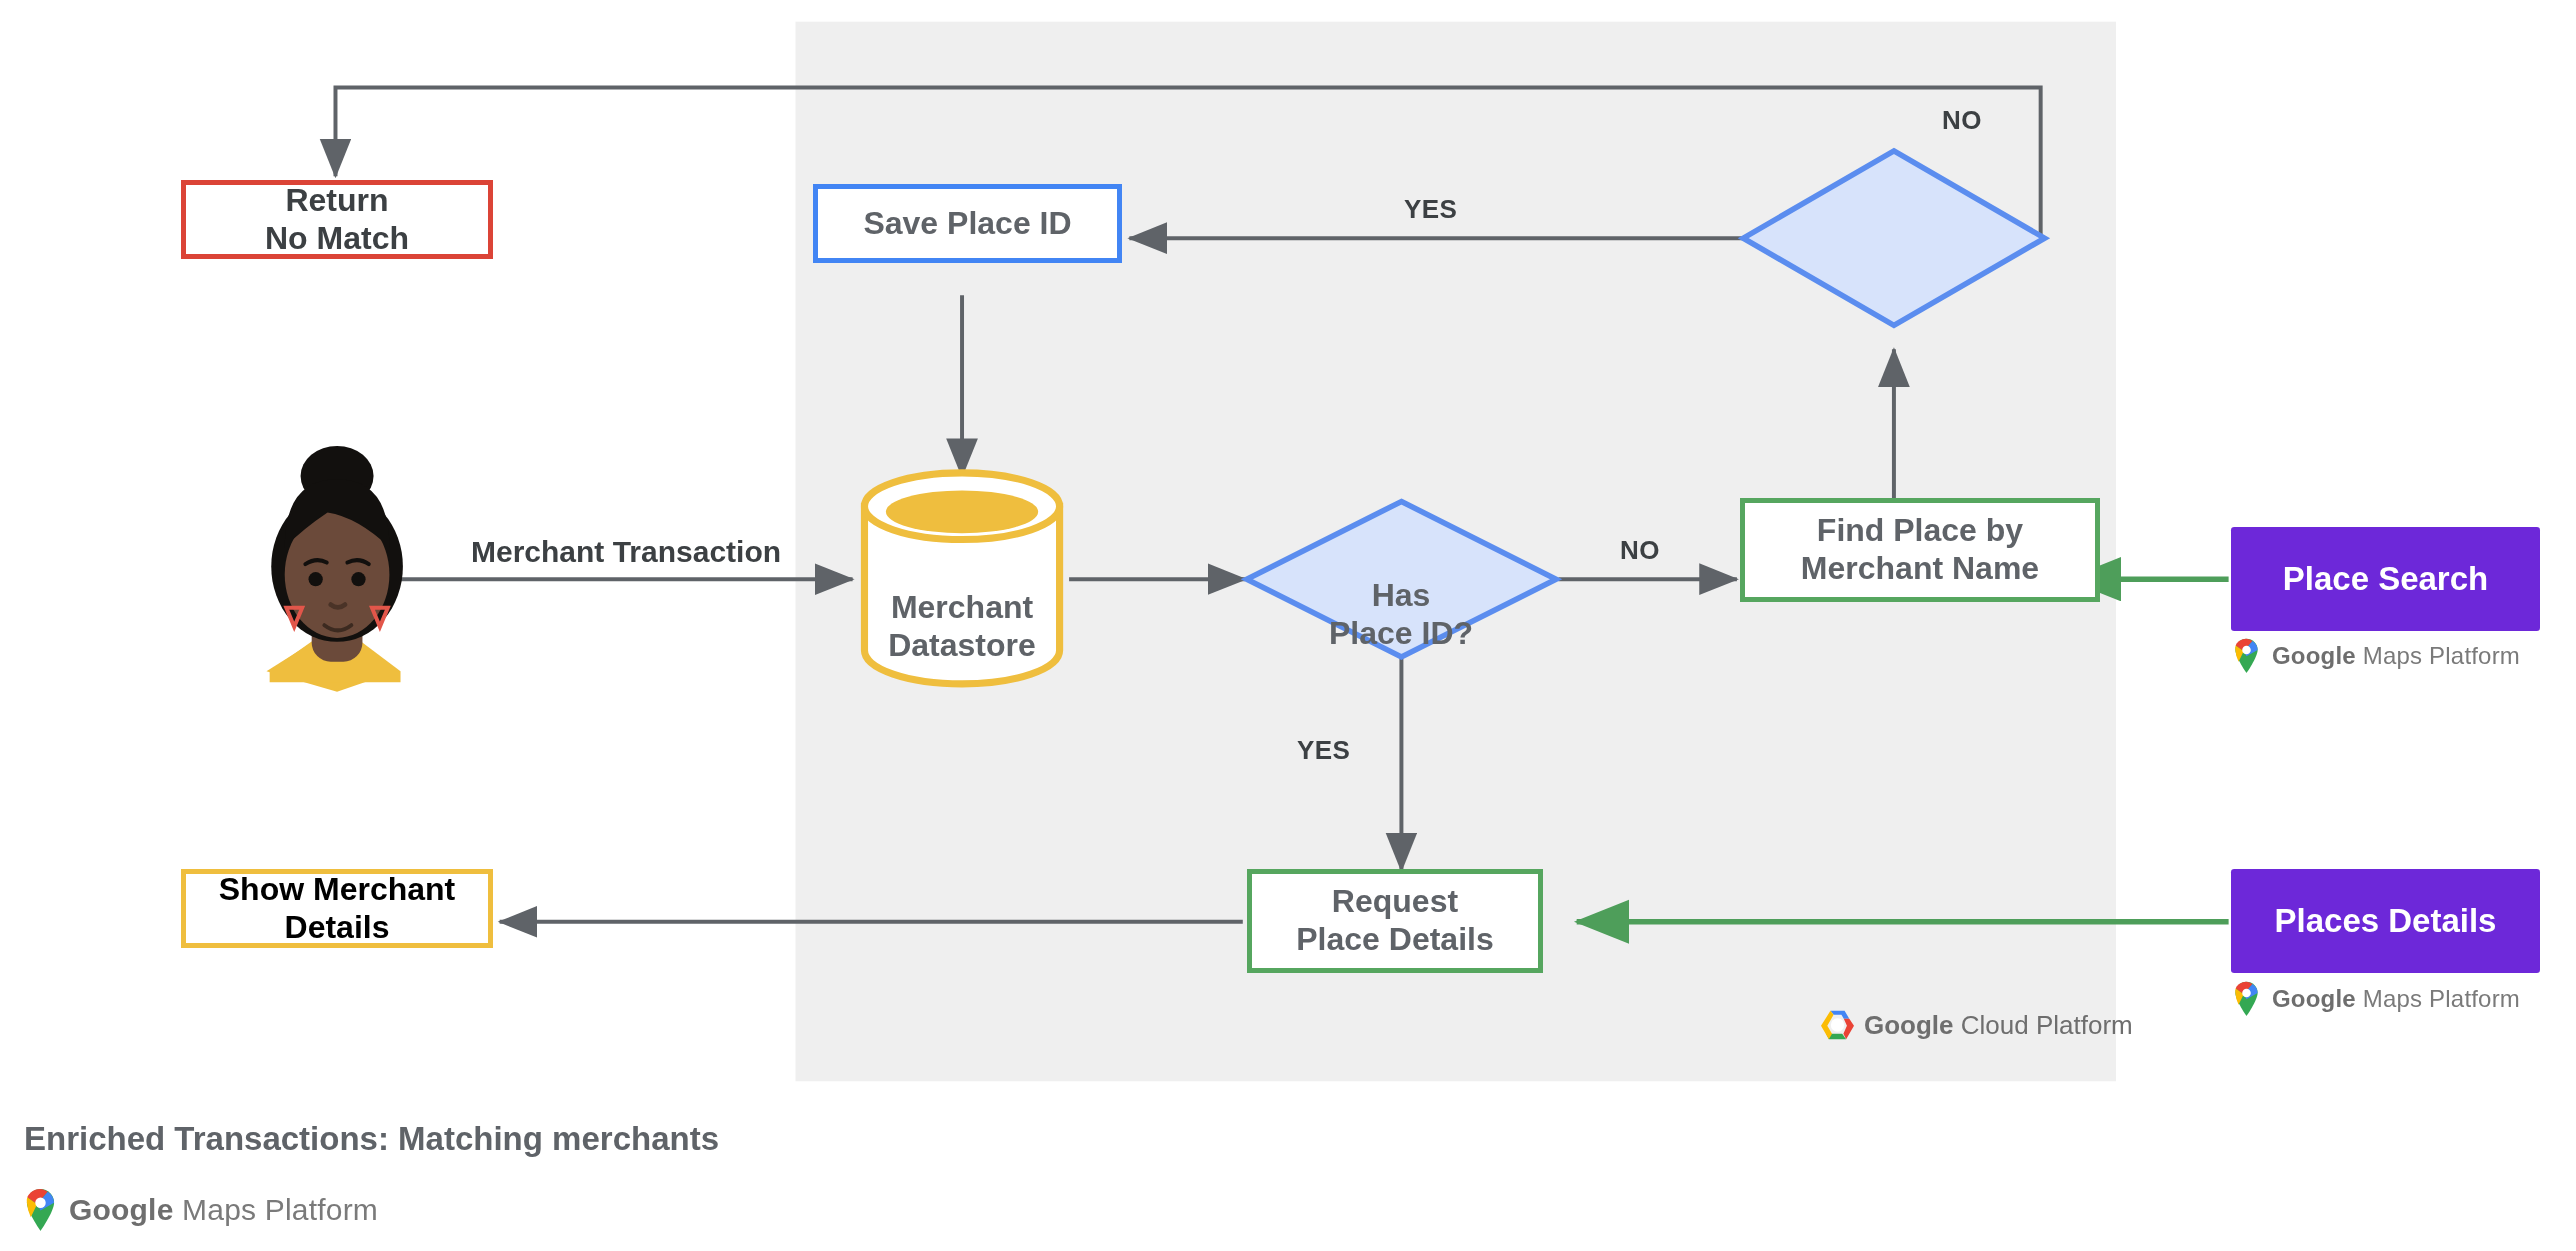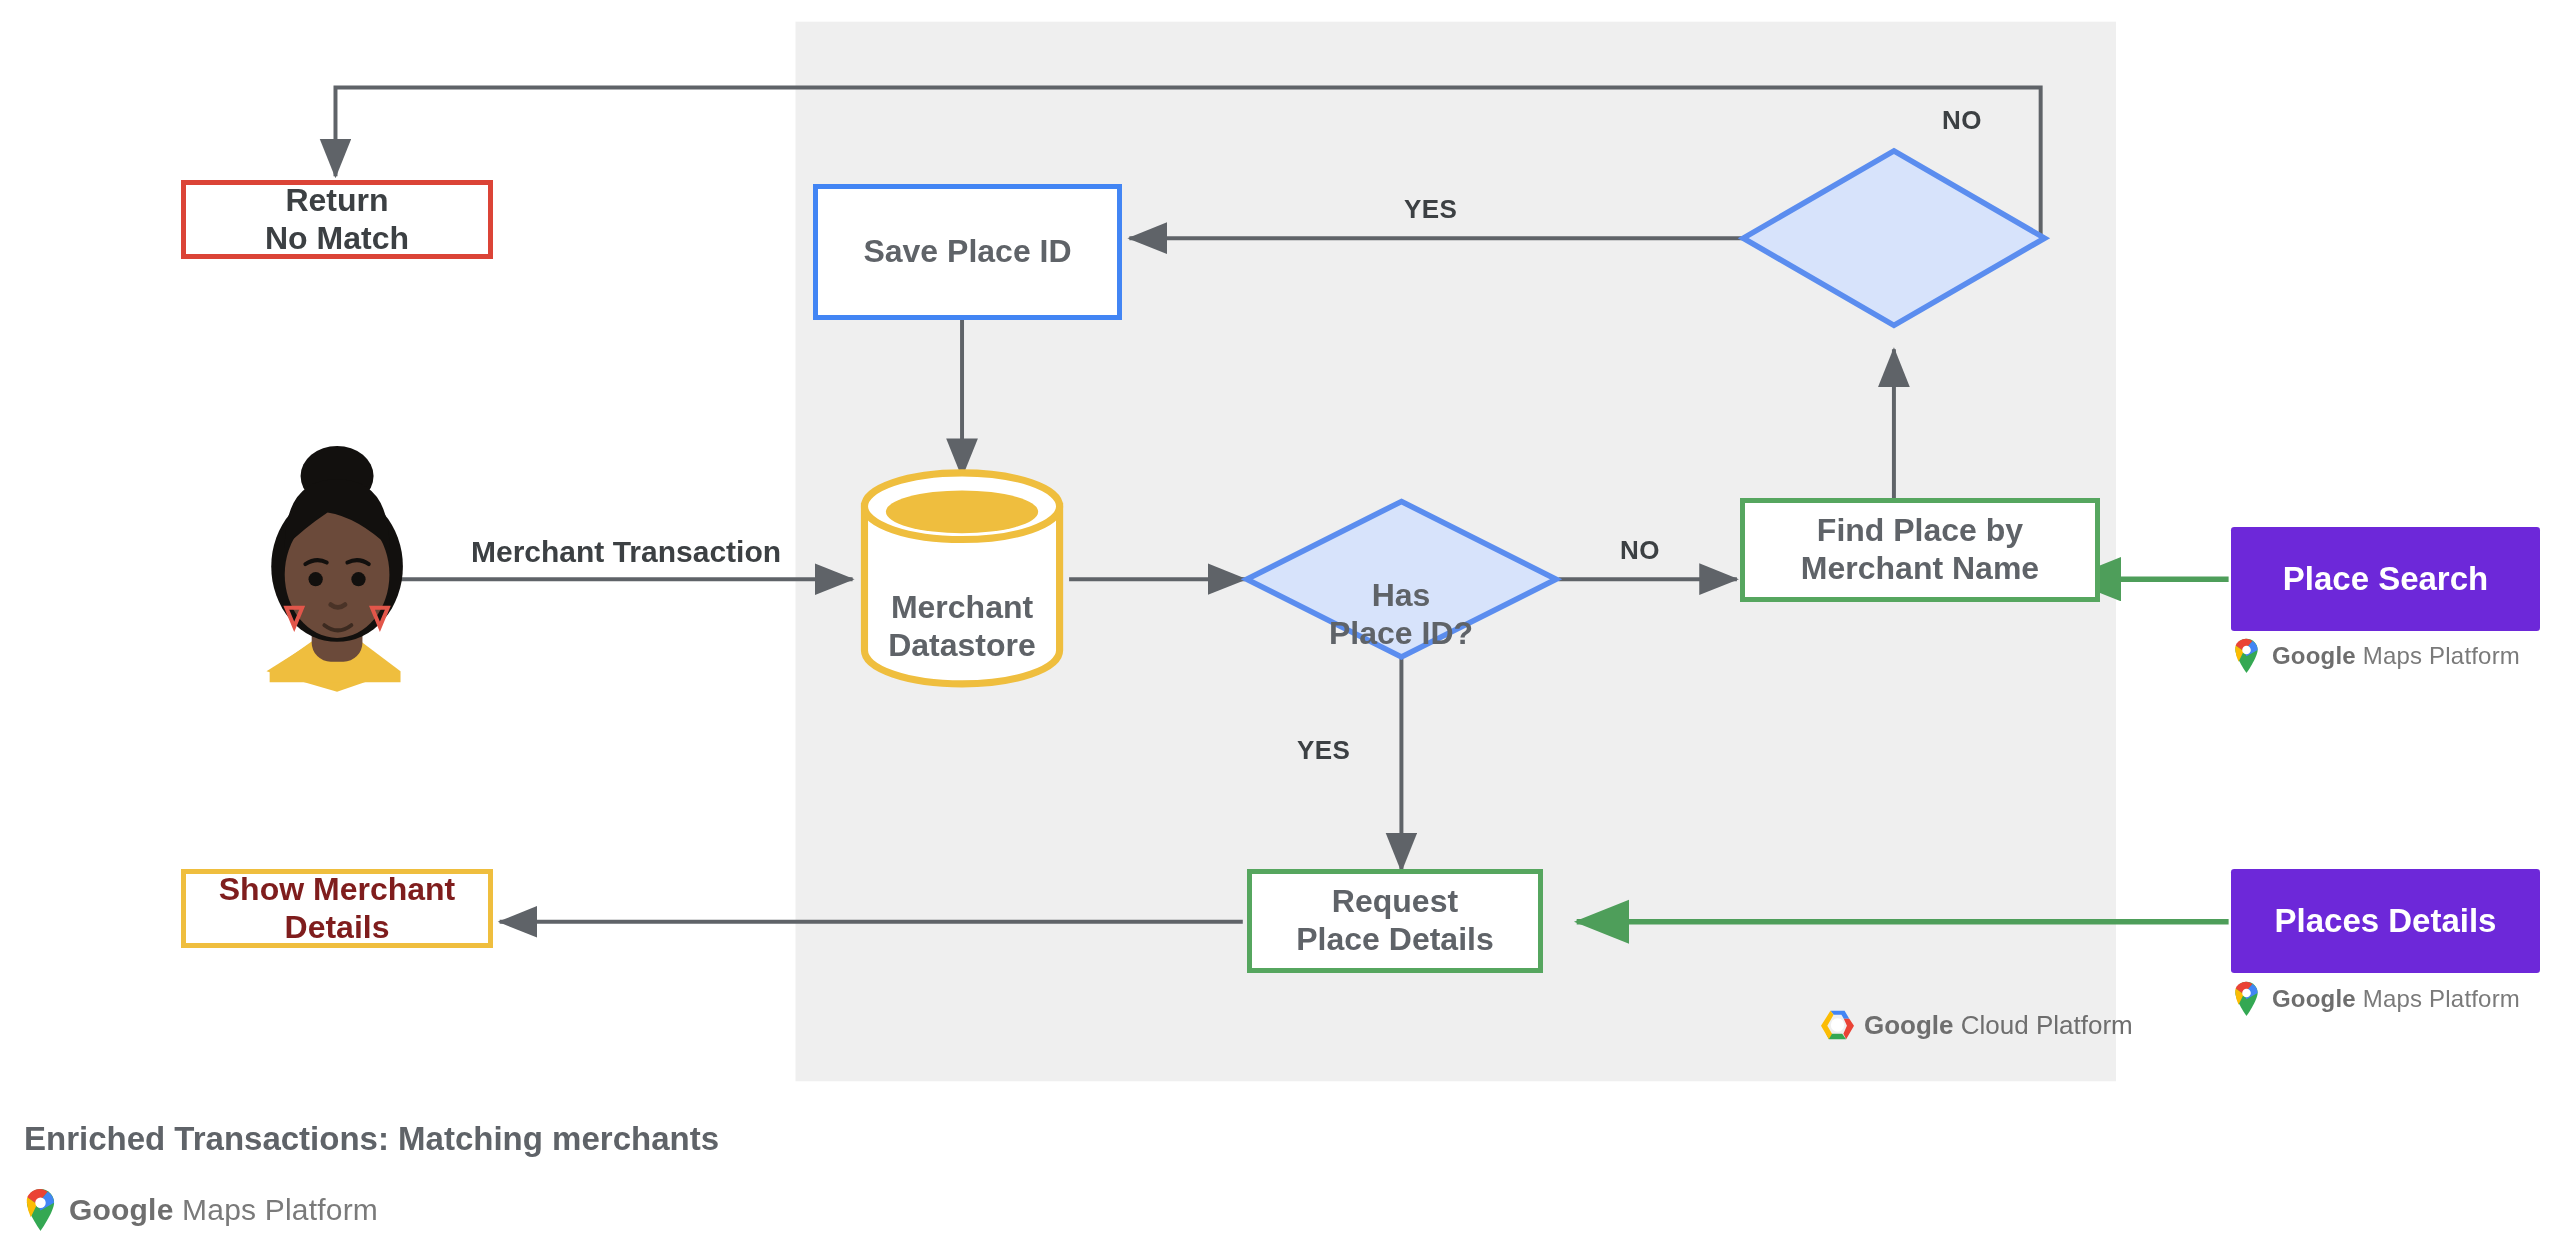--- a/index.html
+++ b/index.html
@@ -7,21 +7,21 @@
        font-family:"Liberation Sans","DejaVu Sans",sans-serif;}
   #stage{position:absolute;left:0;top:0;width:2576px;height:1252px;}
   svg.layer{position:absolute;left:0;top:0;width:2576px;height:1252px;overflow:visible;}
   .node{position:absolute;box-sizing:border-box;display:flex;align-items:center;
         justify-content:center;text-align:center;line-height:1.18;}
   .boxtxt{white-space:pre-line;}
   .rect-outline{background:#ffffff;}
   .rect-red{border:5.6px solid #DB4437;color:#3C4043;font-weight:bold;font-size:32px;}
   .rect-blue{border:5.6px solid #4285F4;color:#5F6368;font-weight:bold;font-size:32px;}
   .rect-green{border:5.6px solid #56A65F;color:#5F6368;font-weight:bold;font-size:32px;}
-  .rect-amber{border:5.6px solid #EFBE3E;color:#7f1d1d;font-weight:bold;font-size:32px;}
+  .rect-amber{border:5.6px solid #EFBE3E;color:#000000;font-weight:bold;font-size:32px;}
   .rect-greenfill{background:#6d28d9;color:#ffffff;font-weight:bold;font-size:33px;border-radius:3.2px;}
   .edge-label{position:absolute;color:#3C4043;font-weight:bold;font-size:26px;letter-spacing:0.4px;}
   .flow-label{position:absolute;color:#3C4043;font-weight:bold;font-size:30px;}
   .diamond-txt{position:absolute;color:#5F6368;font-weight:bold;font-size:32px;
                text-align:center;white-space:pre-line;line-height:1.18;}
   .gmp{position:absolute;display:flex;align-items:center;gap:12px;}
   .gmp .lbl{font-size:24px;color:#7a7a7a;letter-spacing:0.2px;}
   .gmp .lbl b{font-weight:bold;color:#6e6e6e;}
   .caption{position:absolute;left:24px;top:1120px;font-size:33px;font-weight:bold;color:#5F6368;}
   .gcp{position:absolute;display:flex;align-items:center;gap:10px;}
@@ -94,21 +94,21 @@
       <path d="M361,766 L381,766 L371,790 Z" fill="none" stroke="#E2564A" stroke-width="5"></path>
       <path d="M469,766 L489,766 L479,790 Z" fill="none" stroke="#E2564A" stroke-width="5"></path>
     </g>
   </svg>
 
   <div class="node rect-outline rect-red" style="left:181px;top:180px;width:312px;height:79px;">
     <span class="boxtxt">Return
 No Match</span>
   </div>
 
-  <div class="node rect-outline rect-blue" style="left:813px;top:184px;width:309px;height:136px;">
+  <div class="node rect-outline rect-blue" style="left:813px;top:184px;width:309px;height:79px;">
     <span class="boxtxt">Save Place ID</span>
   </div>
 
 
   <div class="diamond-txt" style="left:843px;top:551px;width:238px;">
     <span>Merchant
 Datastore</span>
   </div>
 
   <div class="diamond-txt" style="left:1282px;top:539px;width:238px;">

